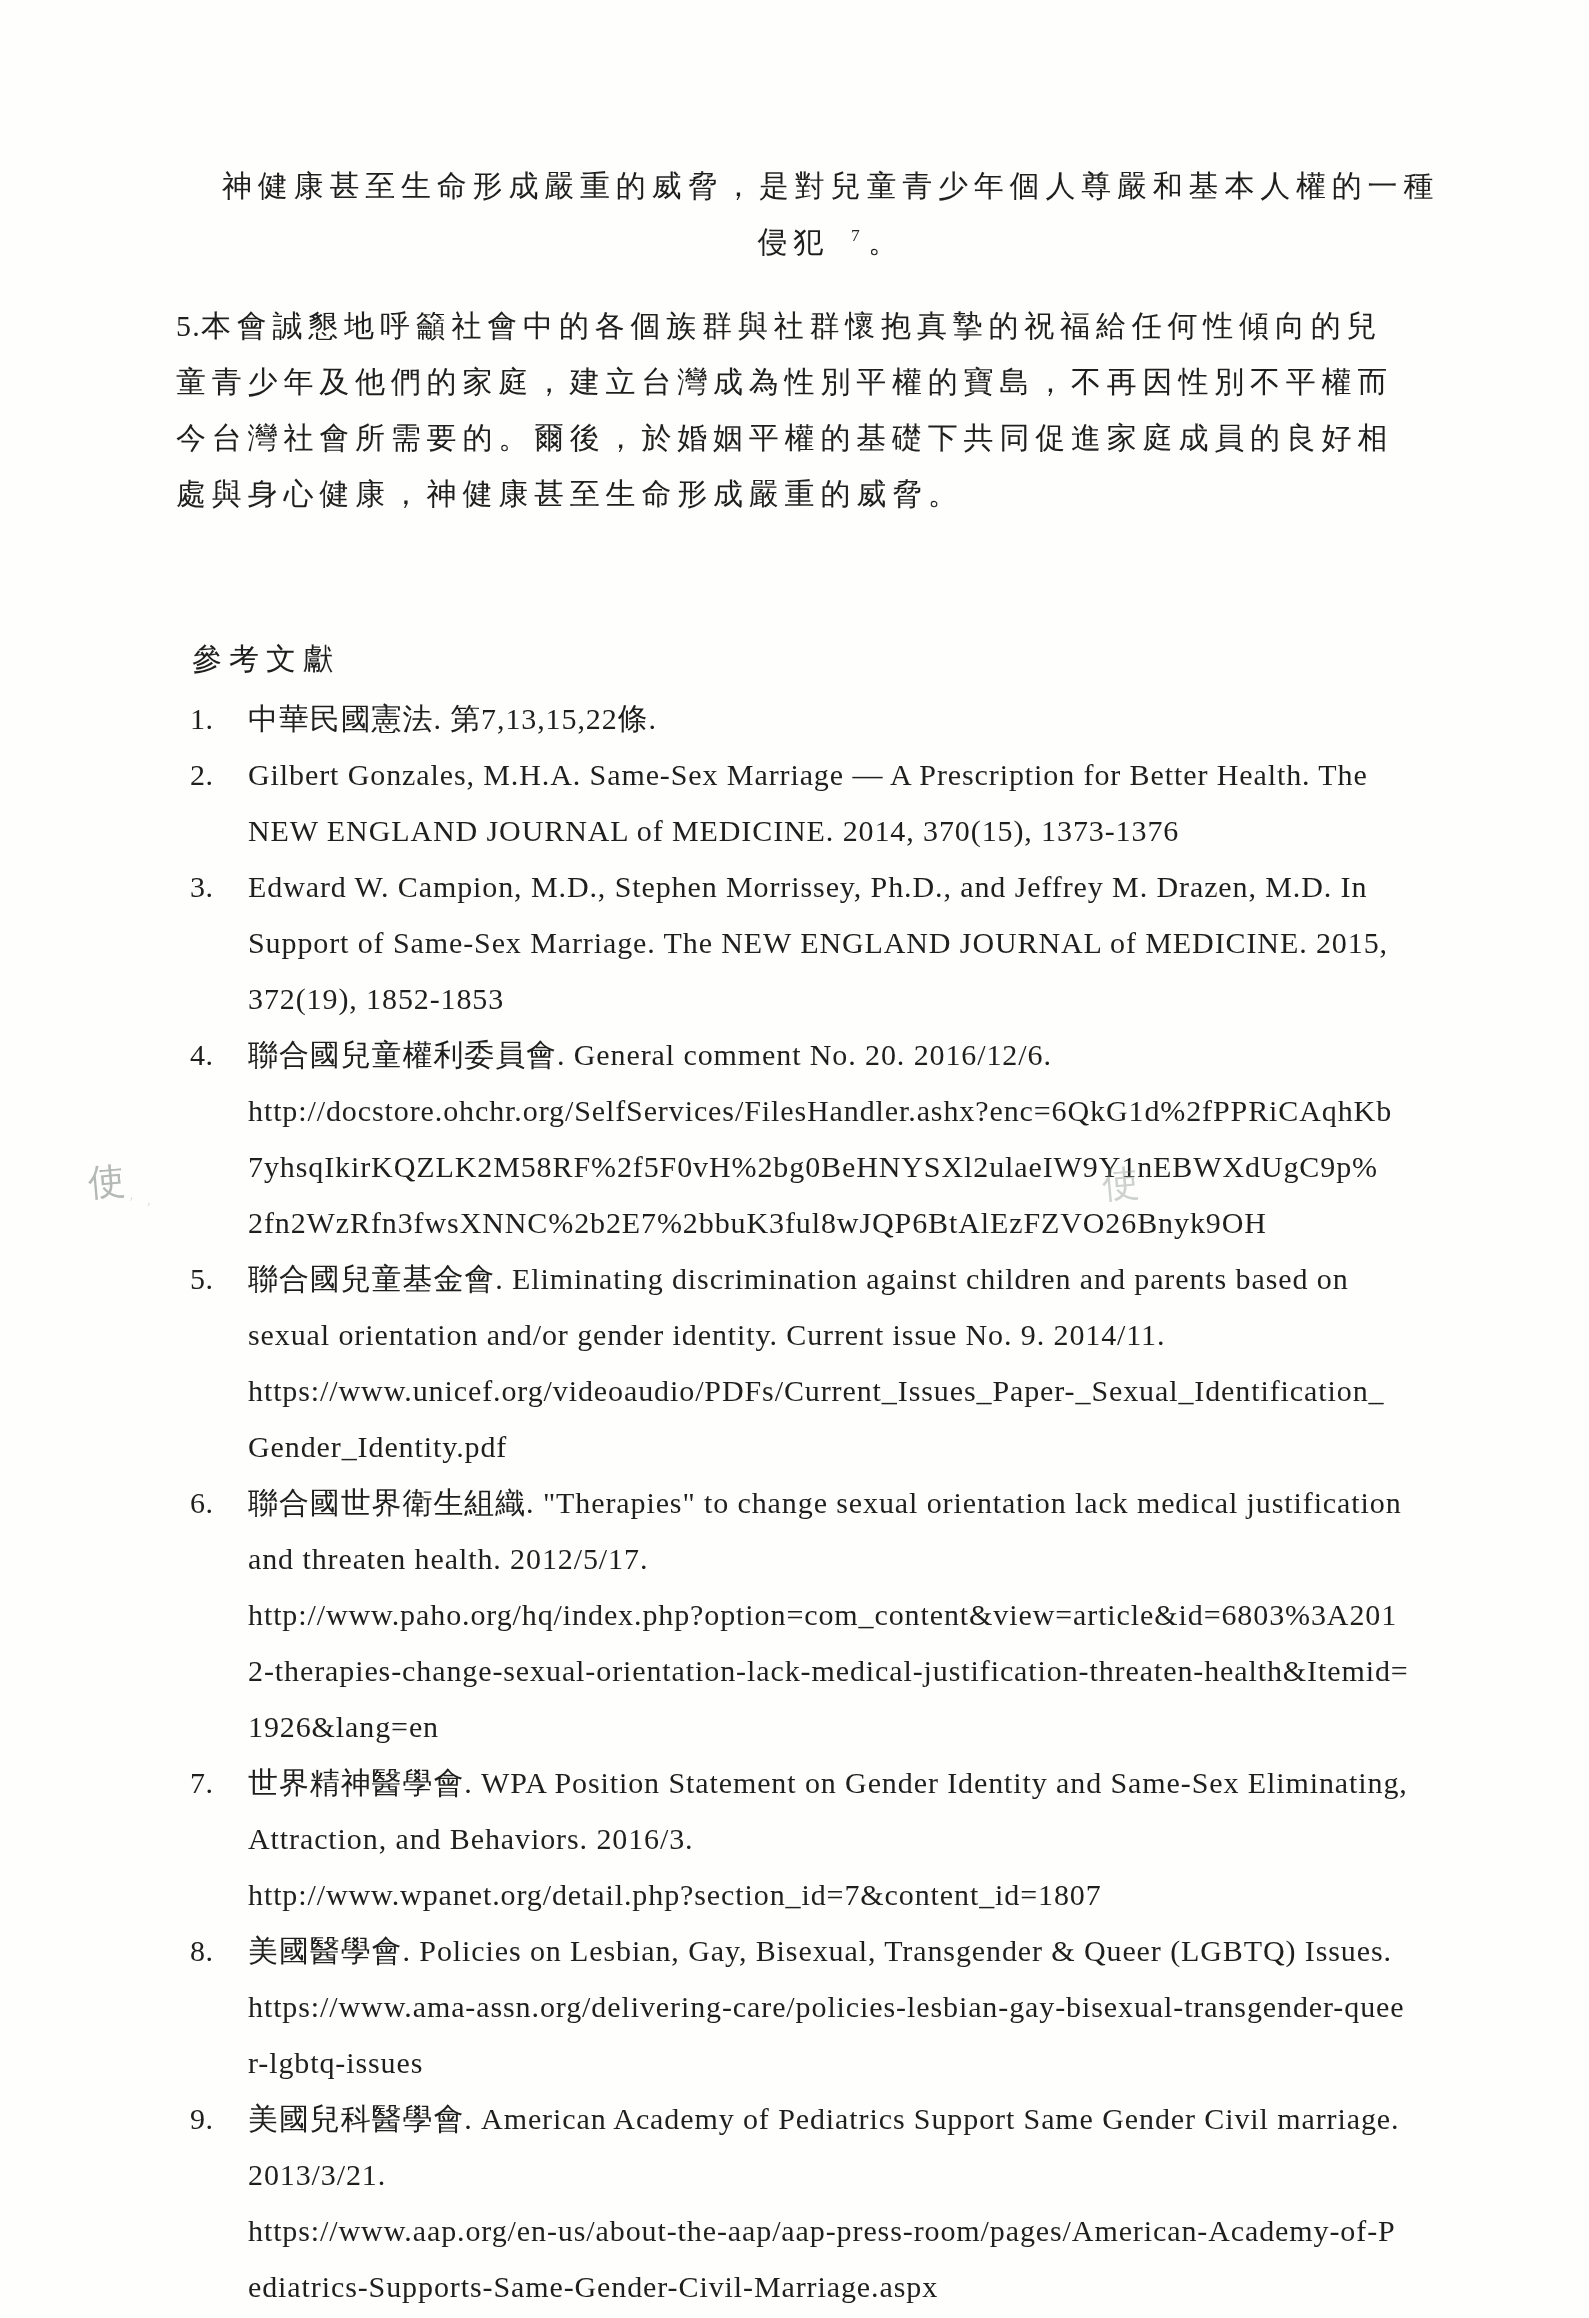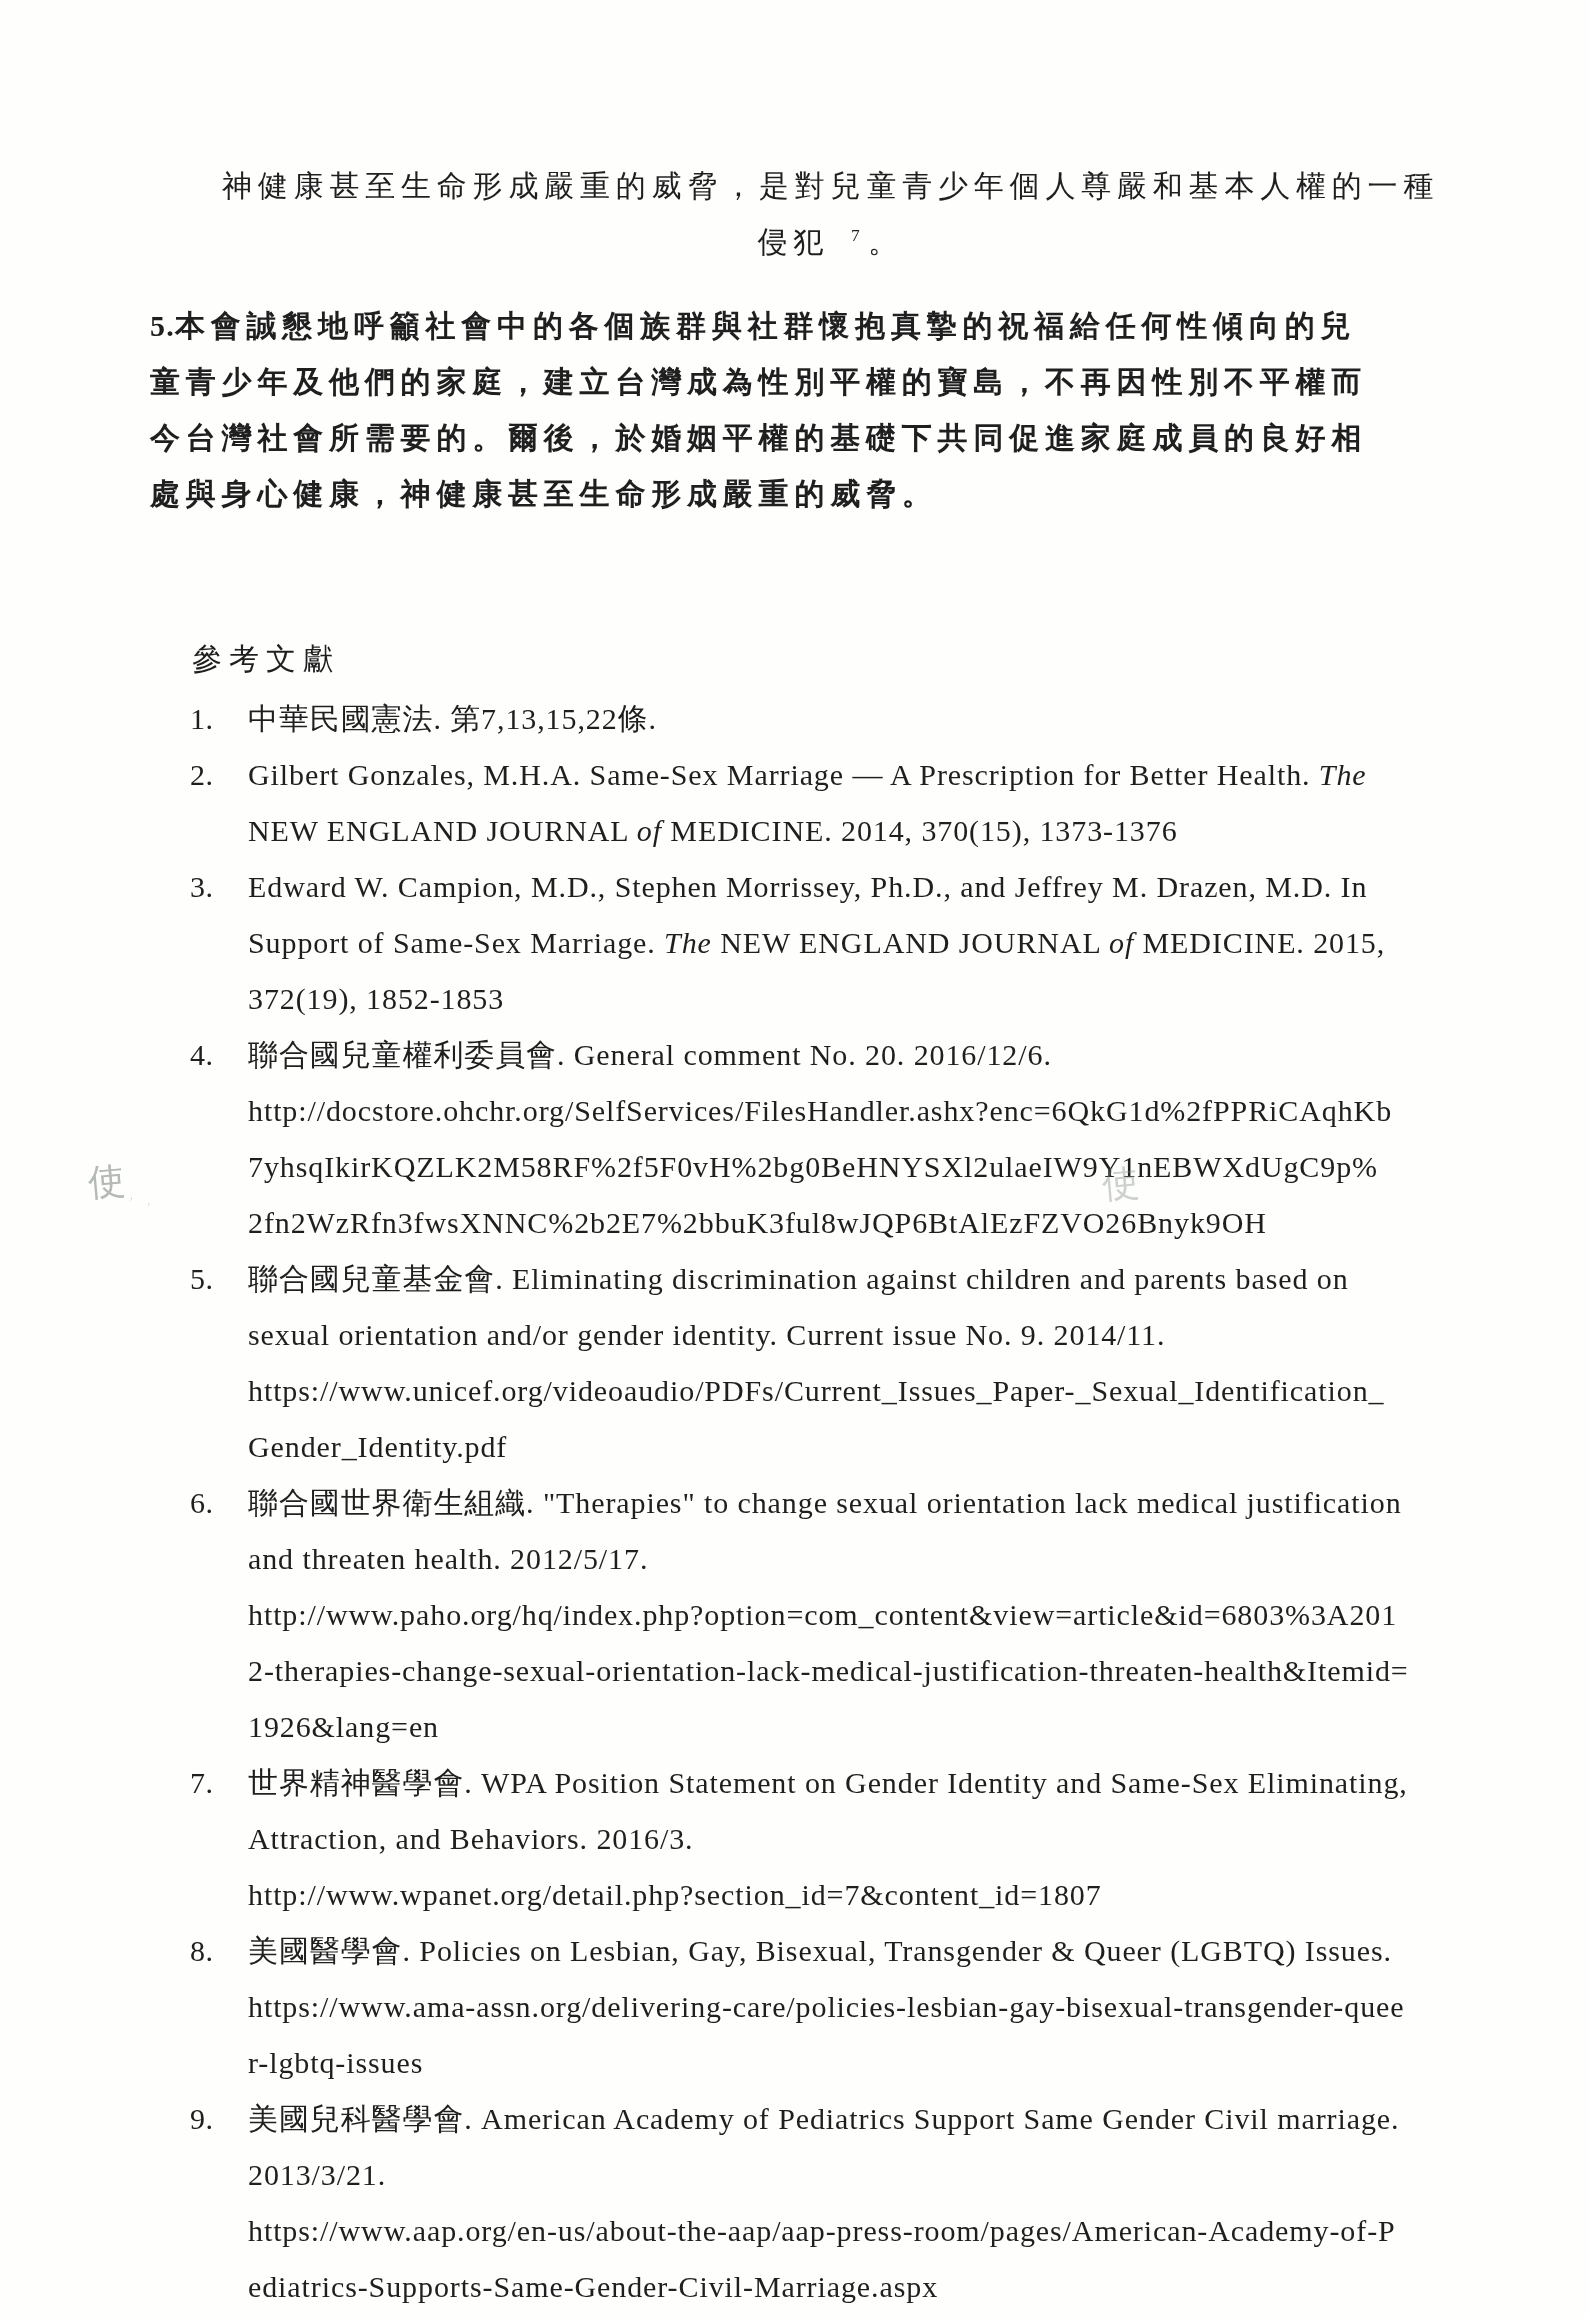--- a/index.html
+++ b/index.html
@@ -10,32 +10,32 @@
     height:2319px;
     background:#fefefd;
     font-family:"Liberation Serif","DejaVu Serif",serif;
     color:#1f1f1f;
     font-size:30px;
     overflow:hidden;
   }
   .line{height:56px;line-height:56px;white-space:nowrap;}
   .cjk{letter-spacing:5.8px;}
   .block-top{position:absolute;top:158px;left:222px;text-align:center;}
-  .block-p5{position:absolute;top:298px;left:150px;font-weight:bold;}
+  .block-p5{position:absolute;top:298px;left:176px;}
   .block-p5 .cont{}
   .p5-first .num{letter-spacing:1.2px;}
   .heading{position:absolute;top:631px;left:192px;letter-spacing:7px;}
   .refs{position:absolute;top:691px;left:248px;}
   .ref-item{position:relative;}
   .ref-num{
     position:absolute;left:-58px;top:0;
     height:56px;line-height:56px;letter-spacing:0.6px;
   }
   .ref-line{height:56px;line-height:56px;letter-spacing:0.9px;white-space:nowrap;}
-  .it{font-style:italic;}
+  .it{}
   sup.fn{
     font-size:17.4px;vertical-align:super;line-height:0;
     letter-spacing:0;margin-left:22px;margin-right:8.1px;
   }
   .watermark{
     position:absolute;font-size:37px;line-height:37px;
     letter-spacing:0;transform:rotate(-5deg);
     color:rgba(118,130,118,0.55);
     font-family:"Liberation Serif","DejaVu Serif",serif;
   }

